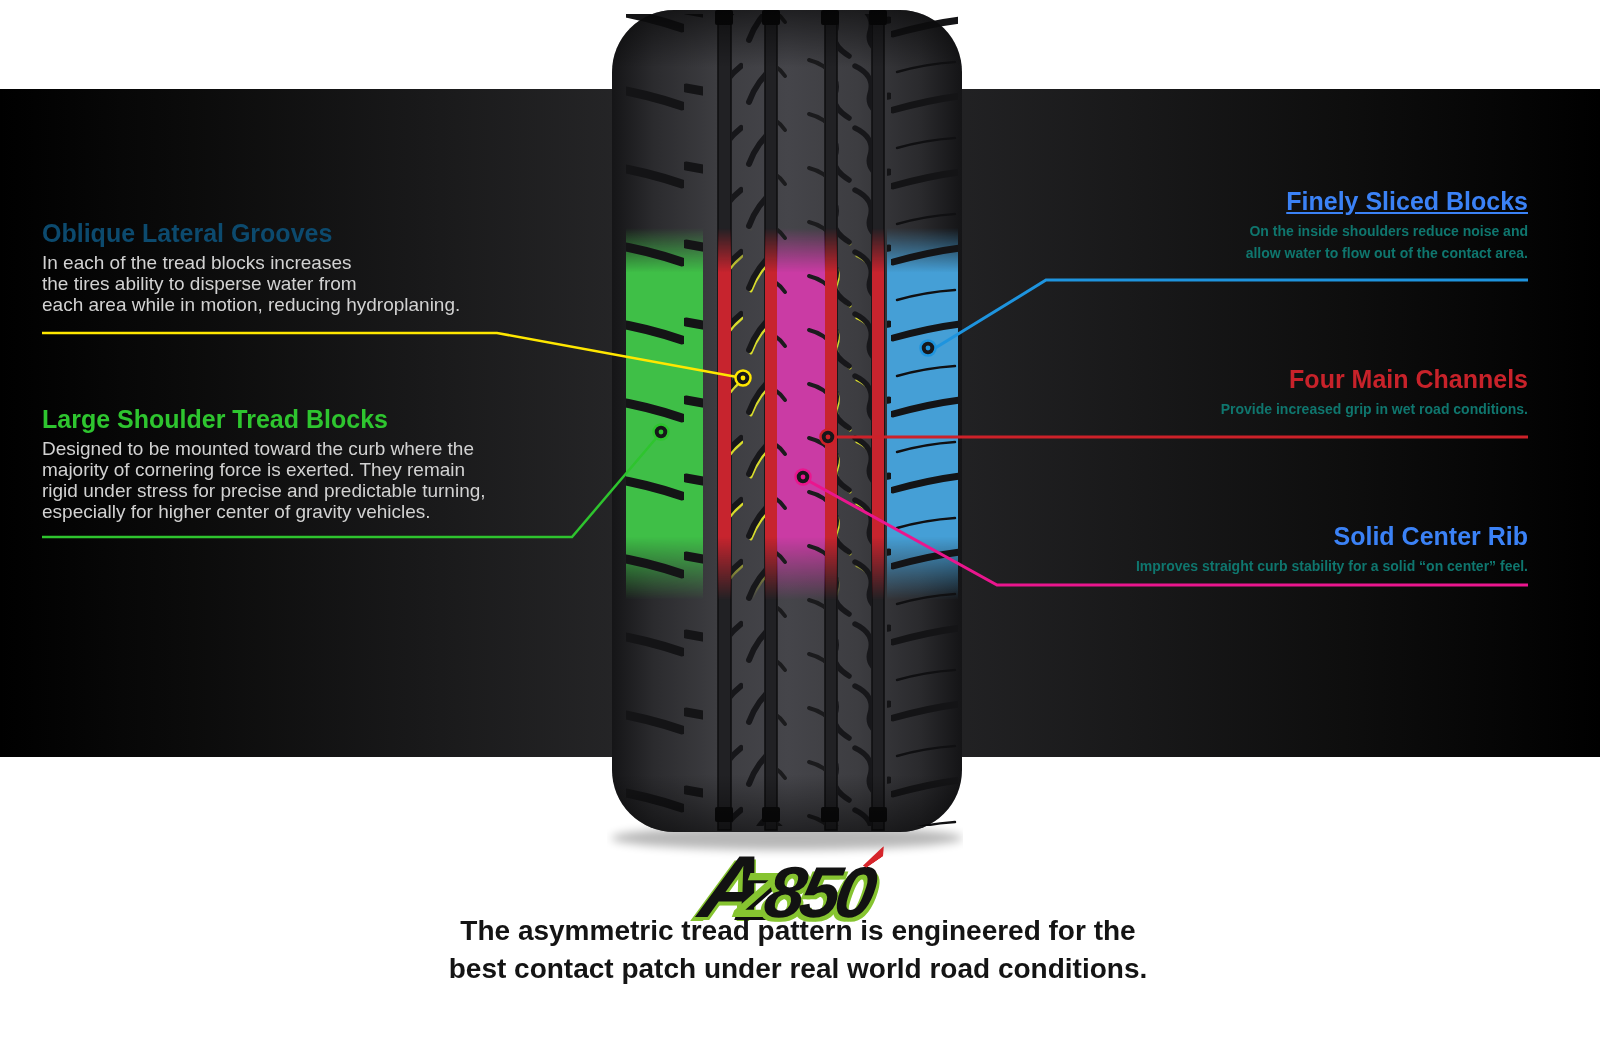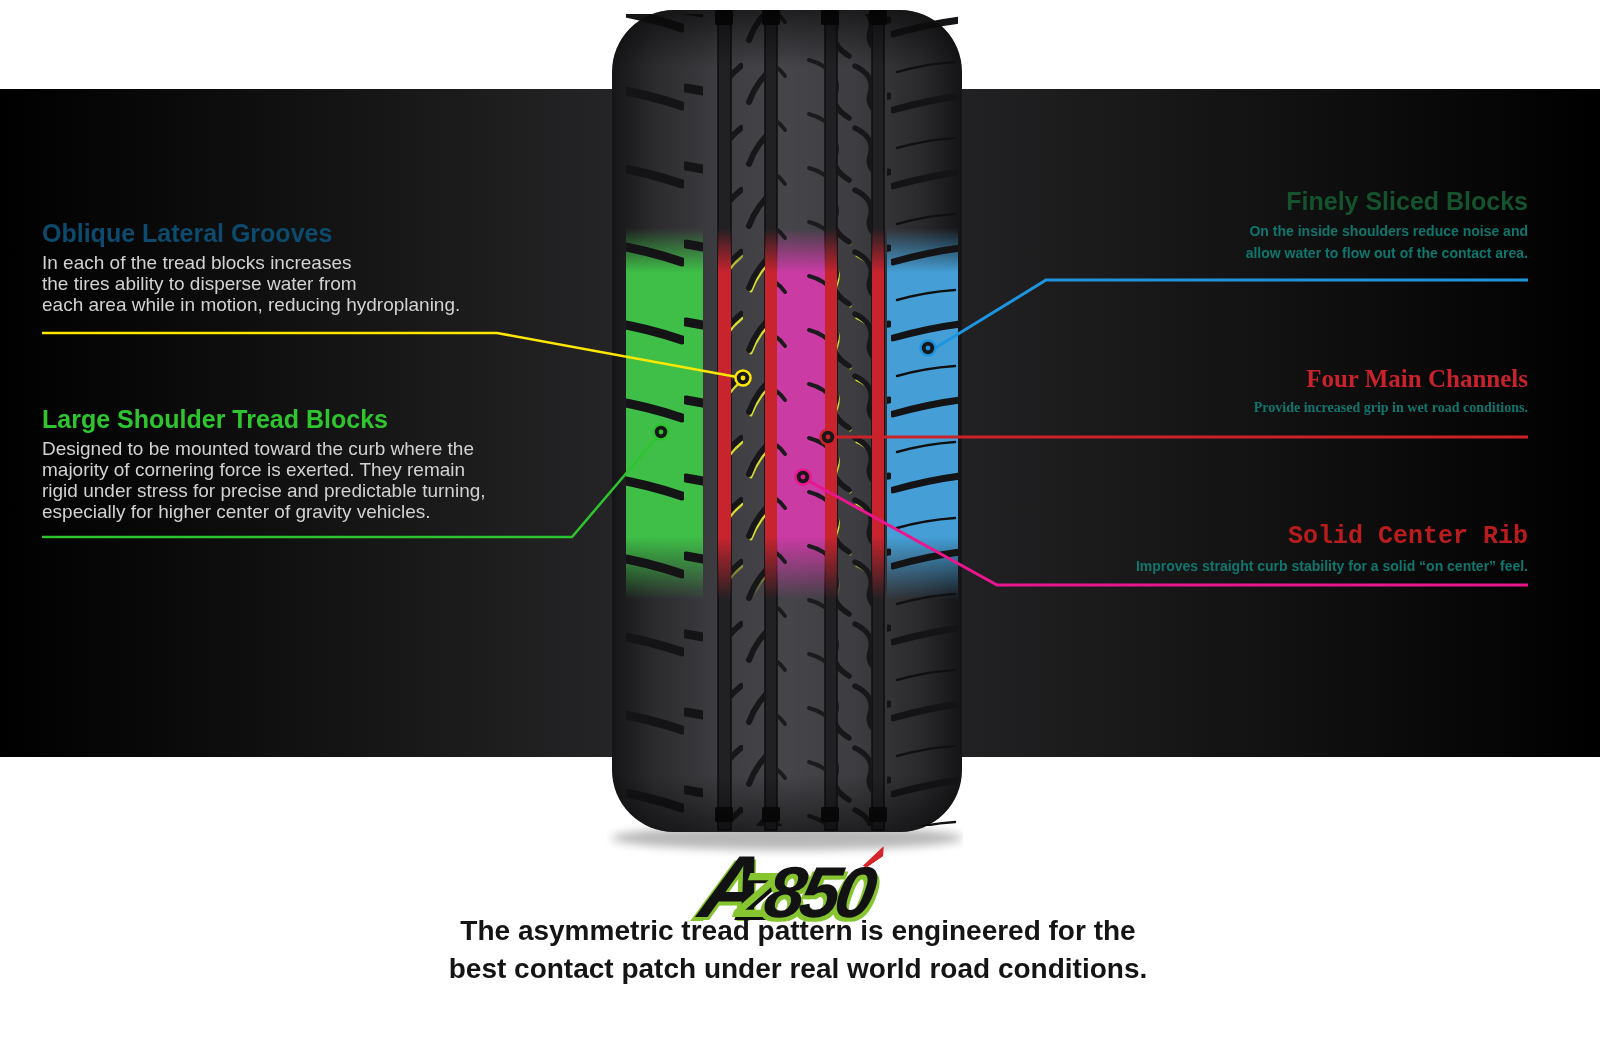--- a/index.html
+++ b/index.html
@@ -17,27 +17,27 @@
   
   .lines{position:absolute;left:0;top:0;z-index:2;pointer-events:none;}
   
   .callout{position:absolute;z-index:3;}
   .c-title{margin:0 0 4px 0;font-size:25px;font-weight:bold;letter-spacing:0;}
   .c-body{margin:0;font-size:19px;line-height:21px;color:#d2d2d2;white-space:pre-line;}
   .right{text-align:right;}
   .right .c-body{font-weight:bold;color:#0f766e;font-size:14px;line-height:22px;}
   .t-yellow{color:#0c4a6e;}
   .t-green{color:#2ec52f;}
-  .t-blue{color:#14532d;}
+  .t-blue{color:#3b82f6;text-decoration:underline;}
   .t-red{color:#c8222a;}
-  .t-magenta{color:#b91c1c;font-family:Liberation Mono, monospace;}
+  .t-magenta{color:#3b82f6;}
   .co-oblique{left:42px;top:219px;}
   .co-shoulder{left:42px;top:405px;}
   .co-sliced{right:72px;top:187px;}
-  .co-channels{right:72px;top:365px;font-family:Liberation Serif, serif;}
+  .co-channels{right:72px;top:365px;}
   .co-rib{right:72px;top:522px;}
   
   .logo{
     position:absolute;top:843px;left:787px;z-index:3;
     transform:translateX(-50%) skewX(-10deg);
     font-style:italic;font-weight:bold;white-space:nowrap;letter-spacing:-5px;
   }
   .logo span{display:inline-block;vertical-align:baseline;line-height:1;}
   .logo-a{
     font-size:88px;color:#121212;

